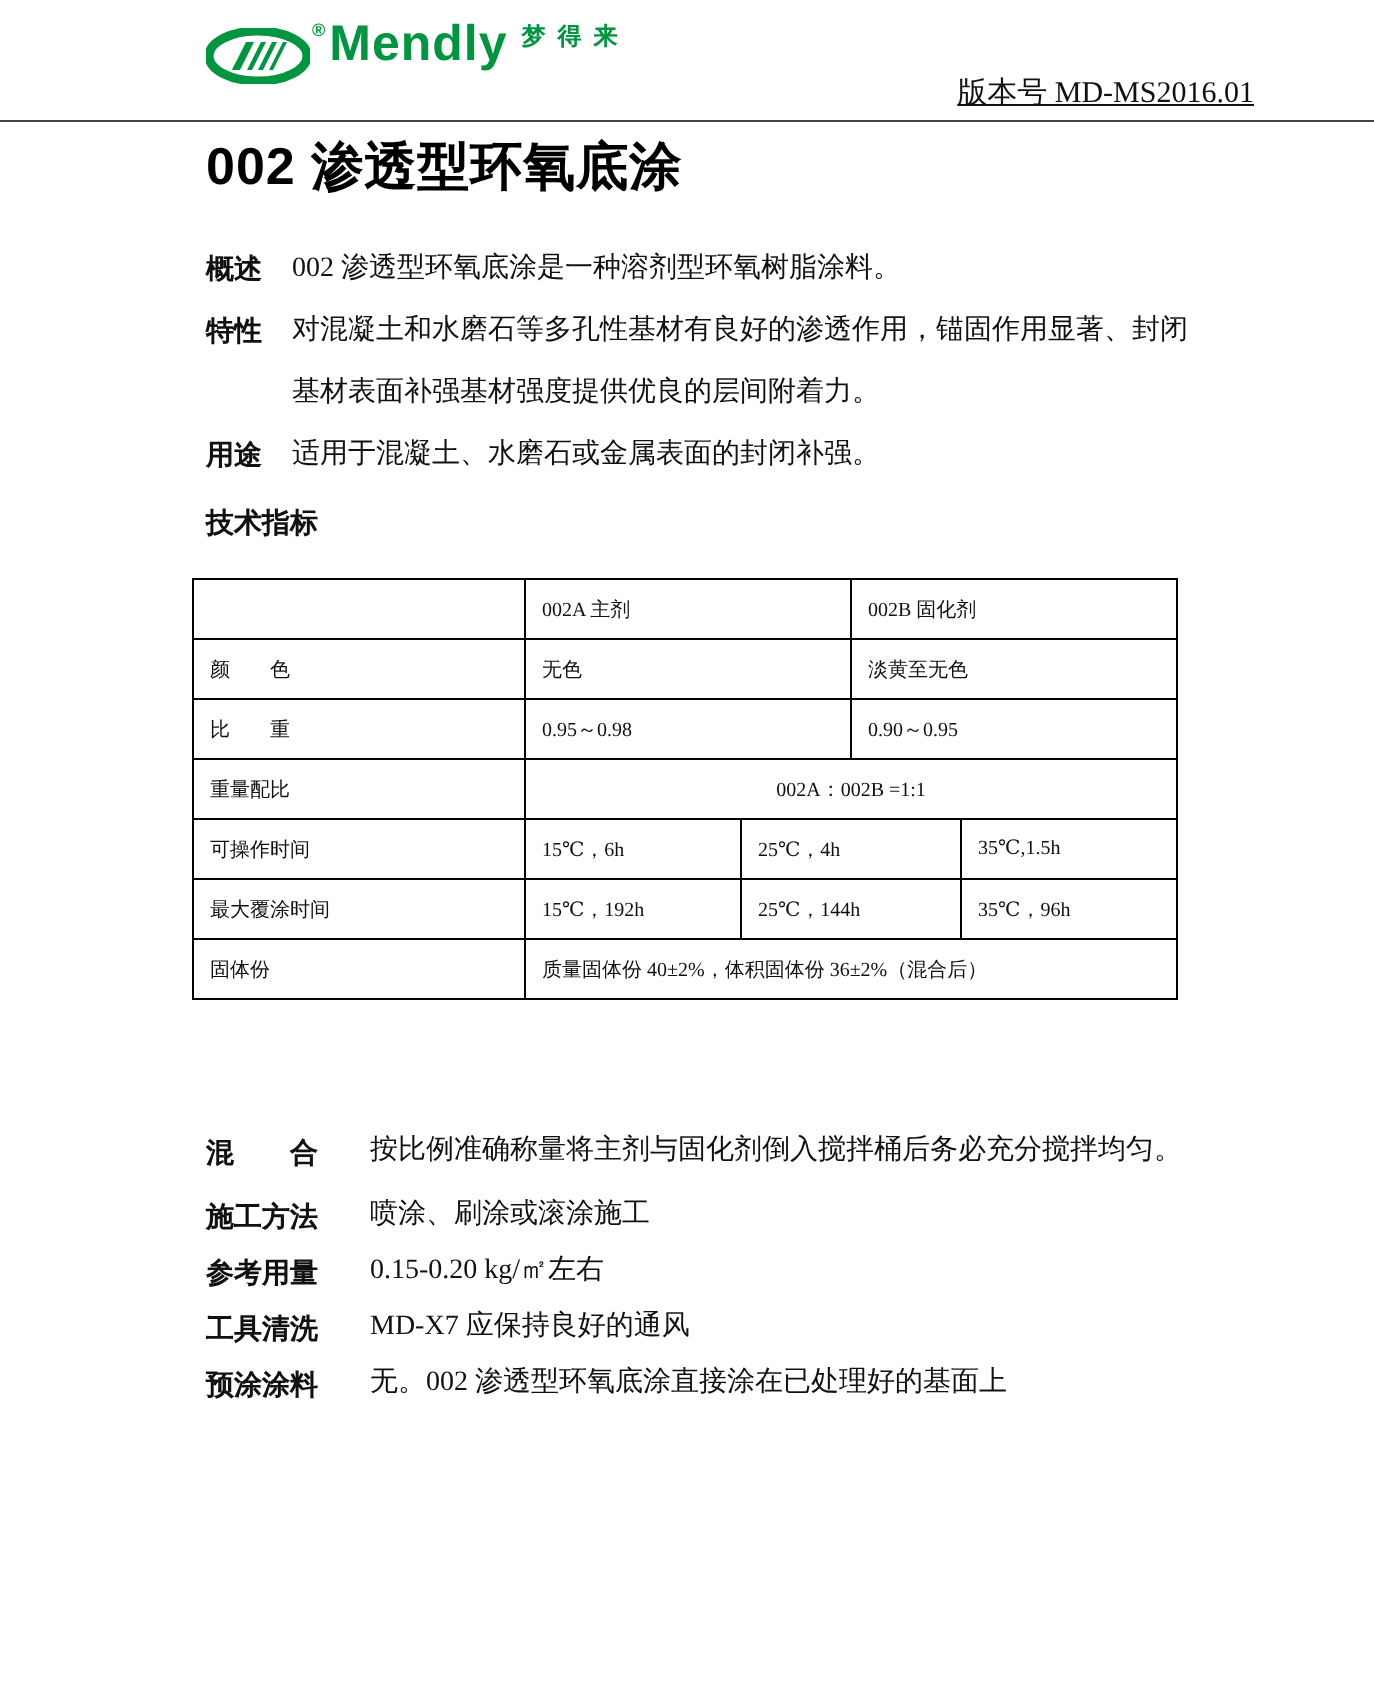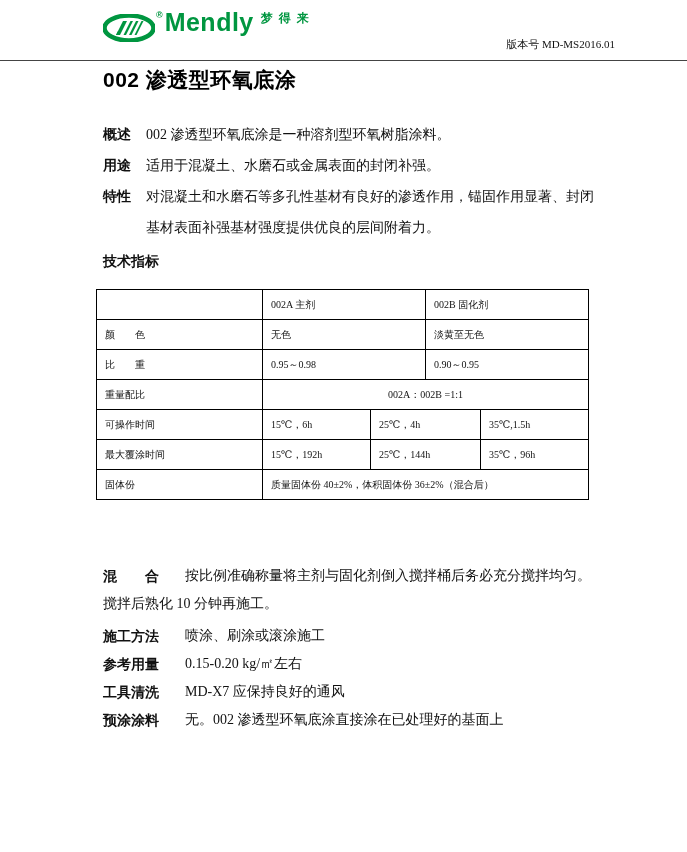--- a/index.html
+++ b/index.html
@@ -13,25 +13,25 @@
   .logo { position:absolute; left:103px; top:10px; display:flex; align-items:flex-start; }
   .logo svg { display:block; margin-top:4px; }
   .reg { font-size:9px; color:#009640; font-weight:bold; margin:0 2px 0 1px;
          font-family:"Liberation Sans",sans-serif; }
   .logo-text { display:flex; flex-direction:row; }
   .brand { font-family:"Liberation Sans","DejaVu Sans",sans-serif; font-weight:bold;
            font-size:25px; line-height:24px; color:#009640; letter-spacing:0.5px; }
   .brand-cn { font-family:"Liberation Sans","DejaVu Sans",sans-serif; font-weight:bold;
               font-size:12px; line-height:15px; color:#009640; letter-spacing:6px;
               margin:1px 0 0 7px; }
-  .version { position:absolute; right:72px; top:37px; font-size:11px; color:#111; }
+  .version { position:absolute; right:60px; top:37px; font-size:15px; color:#111;text-decoration:underline; }
   .header-rule { position:absolute; left:0; top:60px; width:687px; height:0;
                  border-top:1.2px solid #444; }
   
-  .doc-title { position:absolute; left:103px; top:66px; font-size:21px; font-weight:bold;
+  .doc-title { position:absolute; left:103px; top:66px; font-size:26px; font-weight:bold;
                font-family:"Liberation Sans","DejaVu Sans",sans-serif; color:#000;
                letter-spacing:0.5px; }
   
   .intro { position:absolute; left:103px; top:119px; width:492px; font-size:14px; }
   .irow { display:flex; line-height:31px; }
   .ilabel { flex:0 0 43px; font-weight:bold;
             font-family:"Liberation Sans","DejaVu Sans",sans-serif; }
   .itext { flex:1; }
   .spec-heading { font-weight:bold; font-family:"Liberation Sans","DejaVu Sans",sans-serif;
                   font-size:14px; line-height:31px; margin-top:3px; }
@@ -78,26 +78,26 @@
   <div class="header-rule"></div>
 
   <h1 class="doc-title">002 渗透型环氧底涂</h1>
 
   <section class="intro">
     <div class="irow">
       <span class="ilabel">概述</span>
       <span class="itext">002 渗透型环氧底涂是一种溶剂型环氧树脂涂料。</span>
     </div>
     <div class="irow">
+      <span class="ilabel">特性</span>
+      <span class="itext">对混凝土和水磨石等多孔性基材有良好的渗透作用，锚固作用显著、封闭基材表面补强基材强度提供优良的层间附着力。</span>
+    </div>
+    <div class="irow">
       <span class="ilabel">用途</span>
       <span class="itext">适用于混凝土、水磨石或金属表面的封闭补强。</span>
-    </div>
-    <div class="irow">
-      <span class="ilabel">特性</span>
-      <span class="itext">对混凝土和水磨石等多孔性基材有良好的渗透作用，锚固作用显著、封闭基材表面补强基材强度提供优良的层间附着力。</span>
     </div>
     <div class="spec-heading">技术指标</div>
   </section>
 
   <table class="spec-table">
     <colgroup>
       <col style="width:166px">
         <col style="width:108px">
         <col style="width:55px">
       <col style="width:55px">
@@ -141,21 +141,20 @@
       </tr>
     </tbody>
   </table>
 
   <section class="app">
 
     <div class="crow">
       <span class="clabel">混　　合</span>
       <span class="ctext">按比例准确称量将主剂与固化剂倒入搅拌桶后务必充分搅拌均匀。</span>
     </div>
-    <div class="cont-line">搅拌后熟化 10 分钟再施工。</div>
 
     <div class="crow gap">
       <span class="clabel">施工方法</span>
       <span class="ctext">喷涂、刷涂或滚涂施工</span>
     </div>
     <div class="crow">
       <span class="clabel">参考用量</span>
       <span class="ctext">0.15-0.20 kg/㎡左右</span>
     </div>
     <div class="crow">

